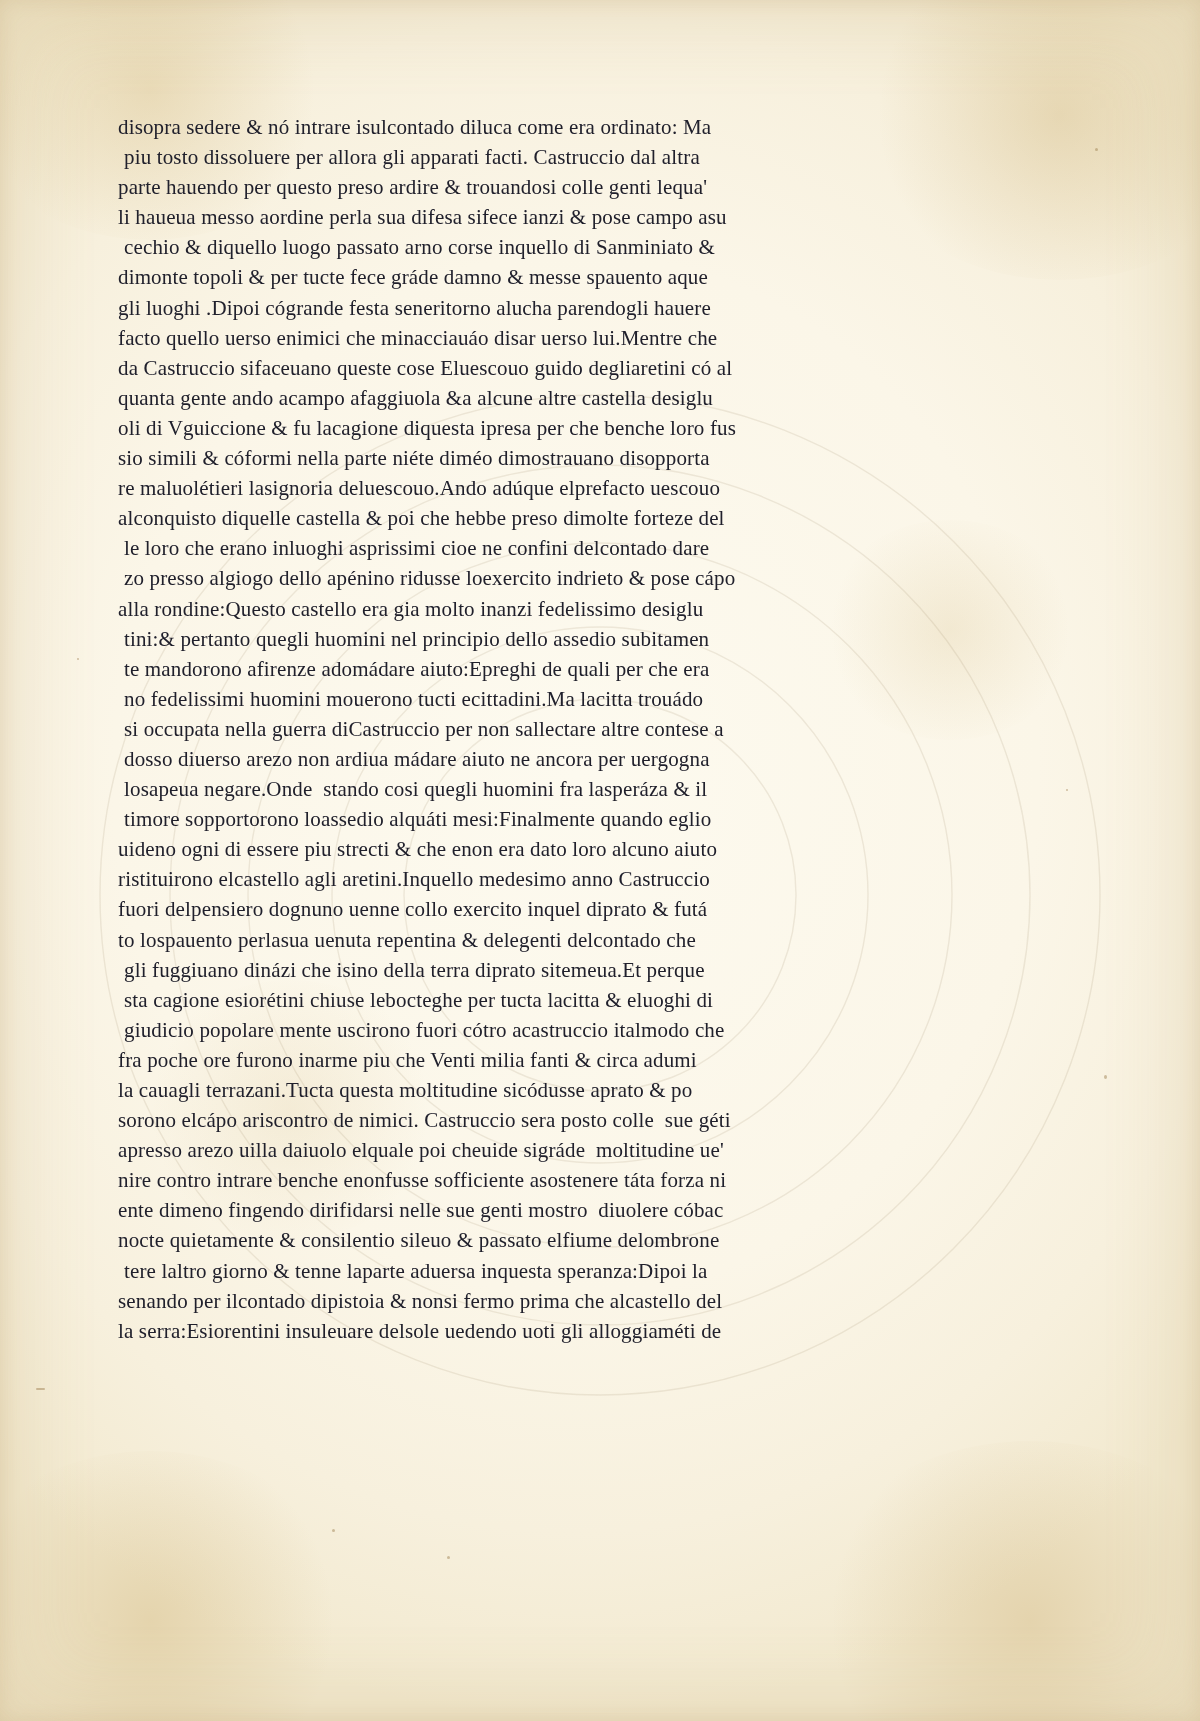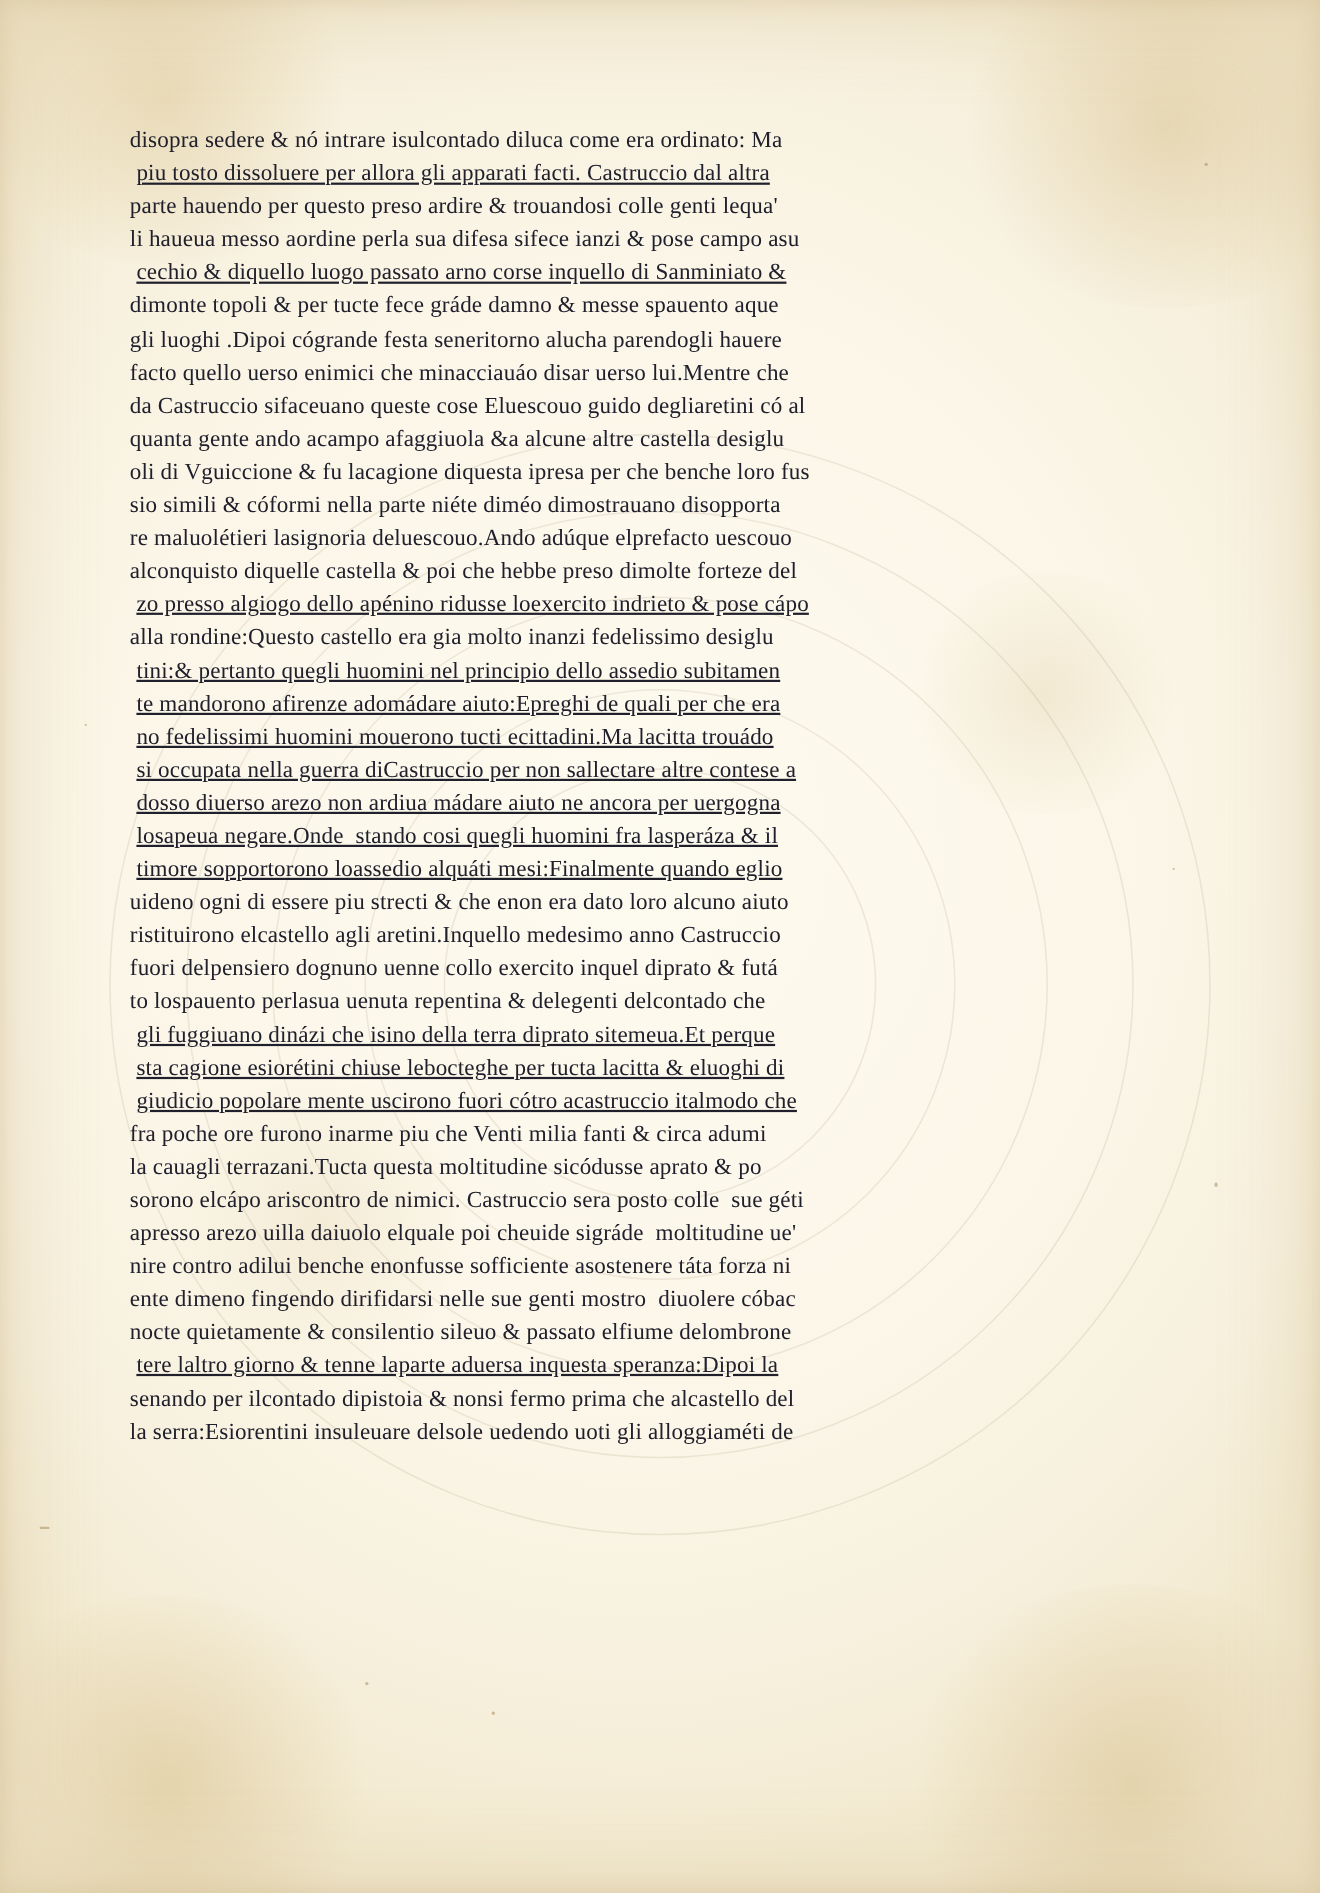--- a/index.html
+++ b/index.html
@@ -68,21 +68,21 @@
   }
   .line {
     font-family: "Liberation Serif", serif;
     font-size: 21px;
     line-height: 30.1px;
     letter-spacing: 0.15px;
     color: #20202c;
     white-space: pre;
     text-rendering: optimizeLegibility;
   }
-  .line.indent { padding-left: 6px; text-decoration: underline; }
+  .line.indent { padding-left: 6px; }
 </style>
 </head>
 <body>
 
 <div id="page">
 
   <div class="stain s1"></div>
   <div class="stain s2"></div>
   <div class="stain s3"></div>
   <div class="stain s4"></div>
@@ -113,41 +113,42 @@
     <div class="line indent">cechio &amp; diquello luogo passato arno corse inquello di Sanminiato &amp;</div>
     <div class="line">dimonte topoli &amp; per tucte fece gráde damno &amp; messe spauento aque</div>
     <div class="line">gli luoghi .Dipoi cógrande festa seneritorno alucha parendogli hauere</div>
     <div class="line">facto quello uerso enimici che minacciauáo disar uerso lui.Mentre che</div>
     <div class="line">da Castruccio sifaceuano queste cose Eluescouo guido degliaretini có al</div>
     <div class="line">quanta gente ando acampo afaggiuola &amp;a alcune altre castella desiglu</div>
     <div class="line">oli di Vguiccione &amp; fu lacagione diquesta ipresa per che benche loro fus</div>
     <div class="line">sio simili &amp; cóformi nella parte niéte diméo dimostrauano disopporta</div>
     <div class="line">re maluolétieri lasignoria deluescouo.Ando adúque elprefacto uescouo</div>
     <div class="line">alconquisto diquelle castella &amp; poi che hebbe preso dimolte forteze del</div>
+    <div class="line indent">le loro che erano inluoghi asprissimi cioe ne confini delcontado dare</div>
     <div class="line indent">zo presso algiogo dello apénino ridusse loexercito indrieto &amp; pose cápo</div>
     <div class="line">alla rondine:Questo castello era gia molto inanzi fedelissimo desiglu</div>
     <div class="line indent">tini:&amp; pertanto quegli huomini nel principio dello assedio subitamen</div>
     <div class="line indent">te mandorono afirenze adomádare aiuto:Epreghi de quali per che era</div>
     <div class="line indent">no fedelissimi huomini mouerono tucti ecittadini.Ma lacitta trouádo</div>
     <div class="line indent">si occupata nella guerra diCastruccio per non sallectare altre contese a</div>
     <div class="line indent">dosso diuerso arezo non ardiua mádare aiuto ne ancora per uergogna</div>
     <div class="line indent">losapeua negare.Onde  stando cosi quegli huomini fra lasperáza &amp; il</div>
     <div class="line indent">timore sopportorono loassedio alquáti mesi:Finalmente quando eglio</div>
     <div class="line">uideno ogni di essere piu strecti &amp; che enon era dato loro alcuno aiuto</div>
     <div class="line">ristituirono elcastello agli aretini.Inquello medesimo anno Castruccio</div>
     <div class="line">fuori delpensiero dognuno uenne collo exercito inquel diprato &amp; futá</div>
     <div class="line">to lospauento perlasua uenuta repentina &amp; delegenti delcontado che</div>
     <div class="line indent">gli fuggiuano dinázi che isino della terra diprato sitemeua.Et perque</div>
     <div class="line indent">sta cagione esiorétini chiuse lebocteghe per tucta lacitta &amp; eluoghi di</div>
     <div class="line indent">giudicio popolare mente uscirono fuori cótro acastruccio italmodo che</div>
     <div class="line">fra poche ore furono inarme piu che Venti milia fanti &amp; circa adumi</div>
     <div class="line">la cauagli terrazani.Tucta questa moltitudine sicódusse aprato &amp; po</div>
     <div class="line">sorono elcápo ariscontro de nimici. Castruccio sera posto colle  sue géti</div>
     <div class="line">apresso arezo uilla daiuolo elquale poi cheuide sigráde  moltitudine ue'</div>
-    <div class="line">nire contro adilui benche enonfusse sofficiente asostenere táta forza ni</div>
+    <div class="line">nire contro intrare benche enonfusse sofficiente asostenere táta forza ni</div>
     <div class="line">ente dimeno fingendo dirifidarsi nelle sue genti mostro  diuolere cóbac</div>
     <div class="line">nocte quietamente &amp; consilentio sileuo &amp; passato elfiume delombrone</div>
     <div class="line indent">tere laltro giorno &amp; tenne laparte aduersa inquesta speranza:Dipoi la</div>
     <div class="line">senando per ilcontado dipistoia &amp; nonsi fermo prima che alcastello del</div>
     <div class="line">la serra:Esiorentini insuleuare delsole uedendo uoti gli alloggiaméti de</div>
   </div>
 
   <div class="edge"></div>
 </div>
 

